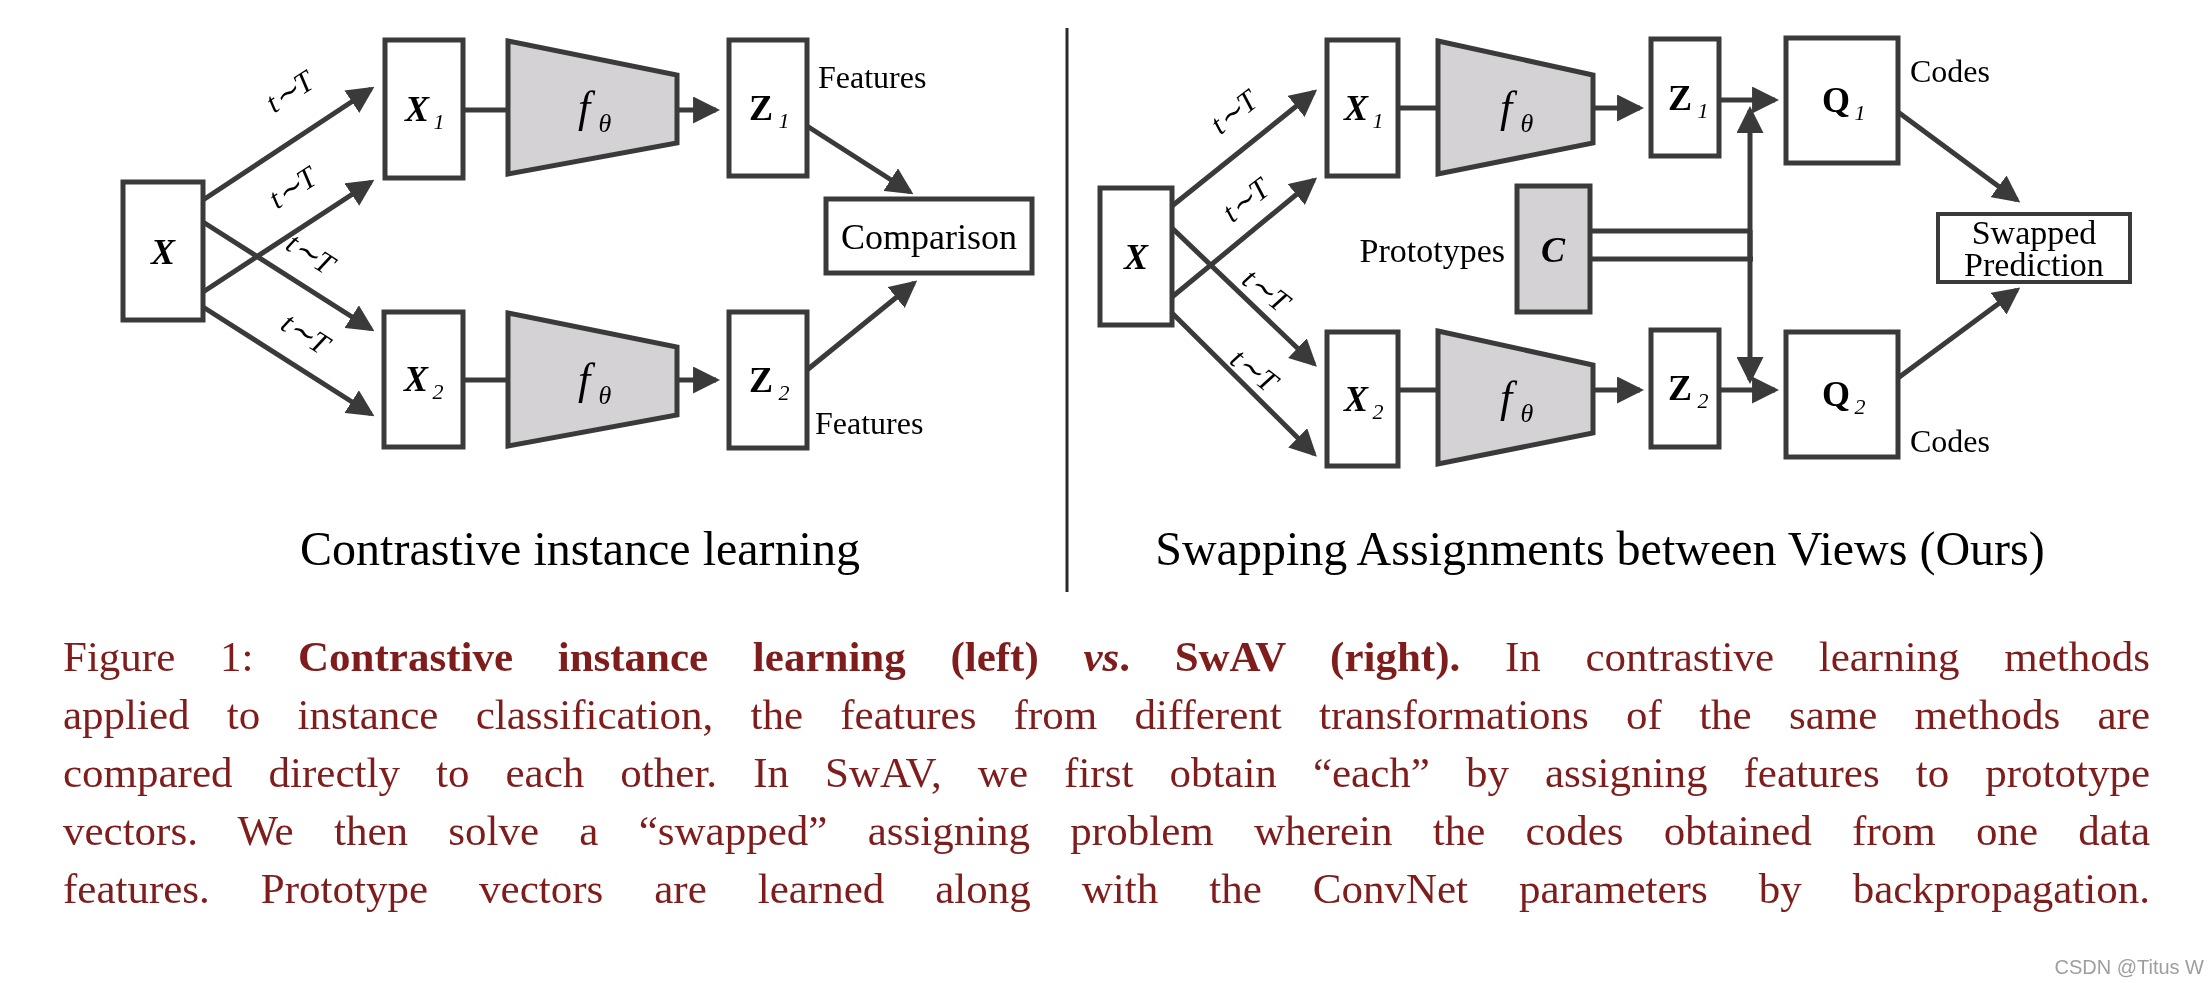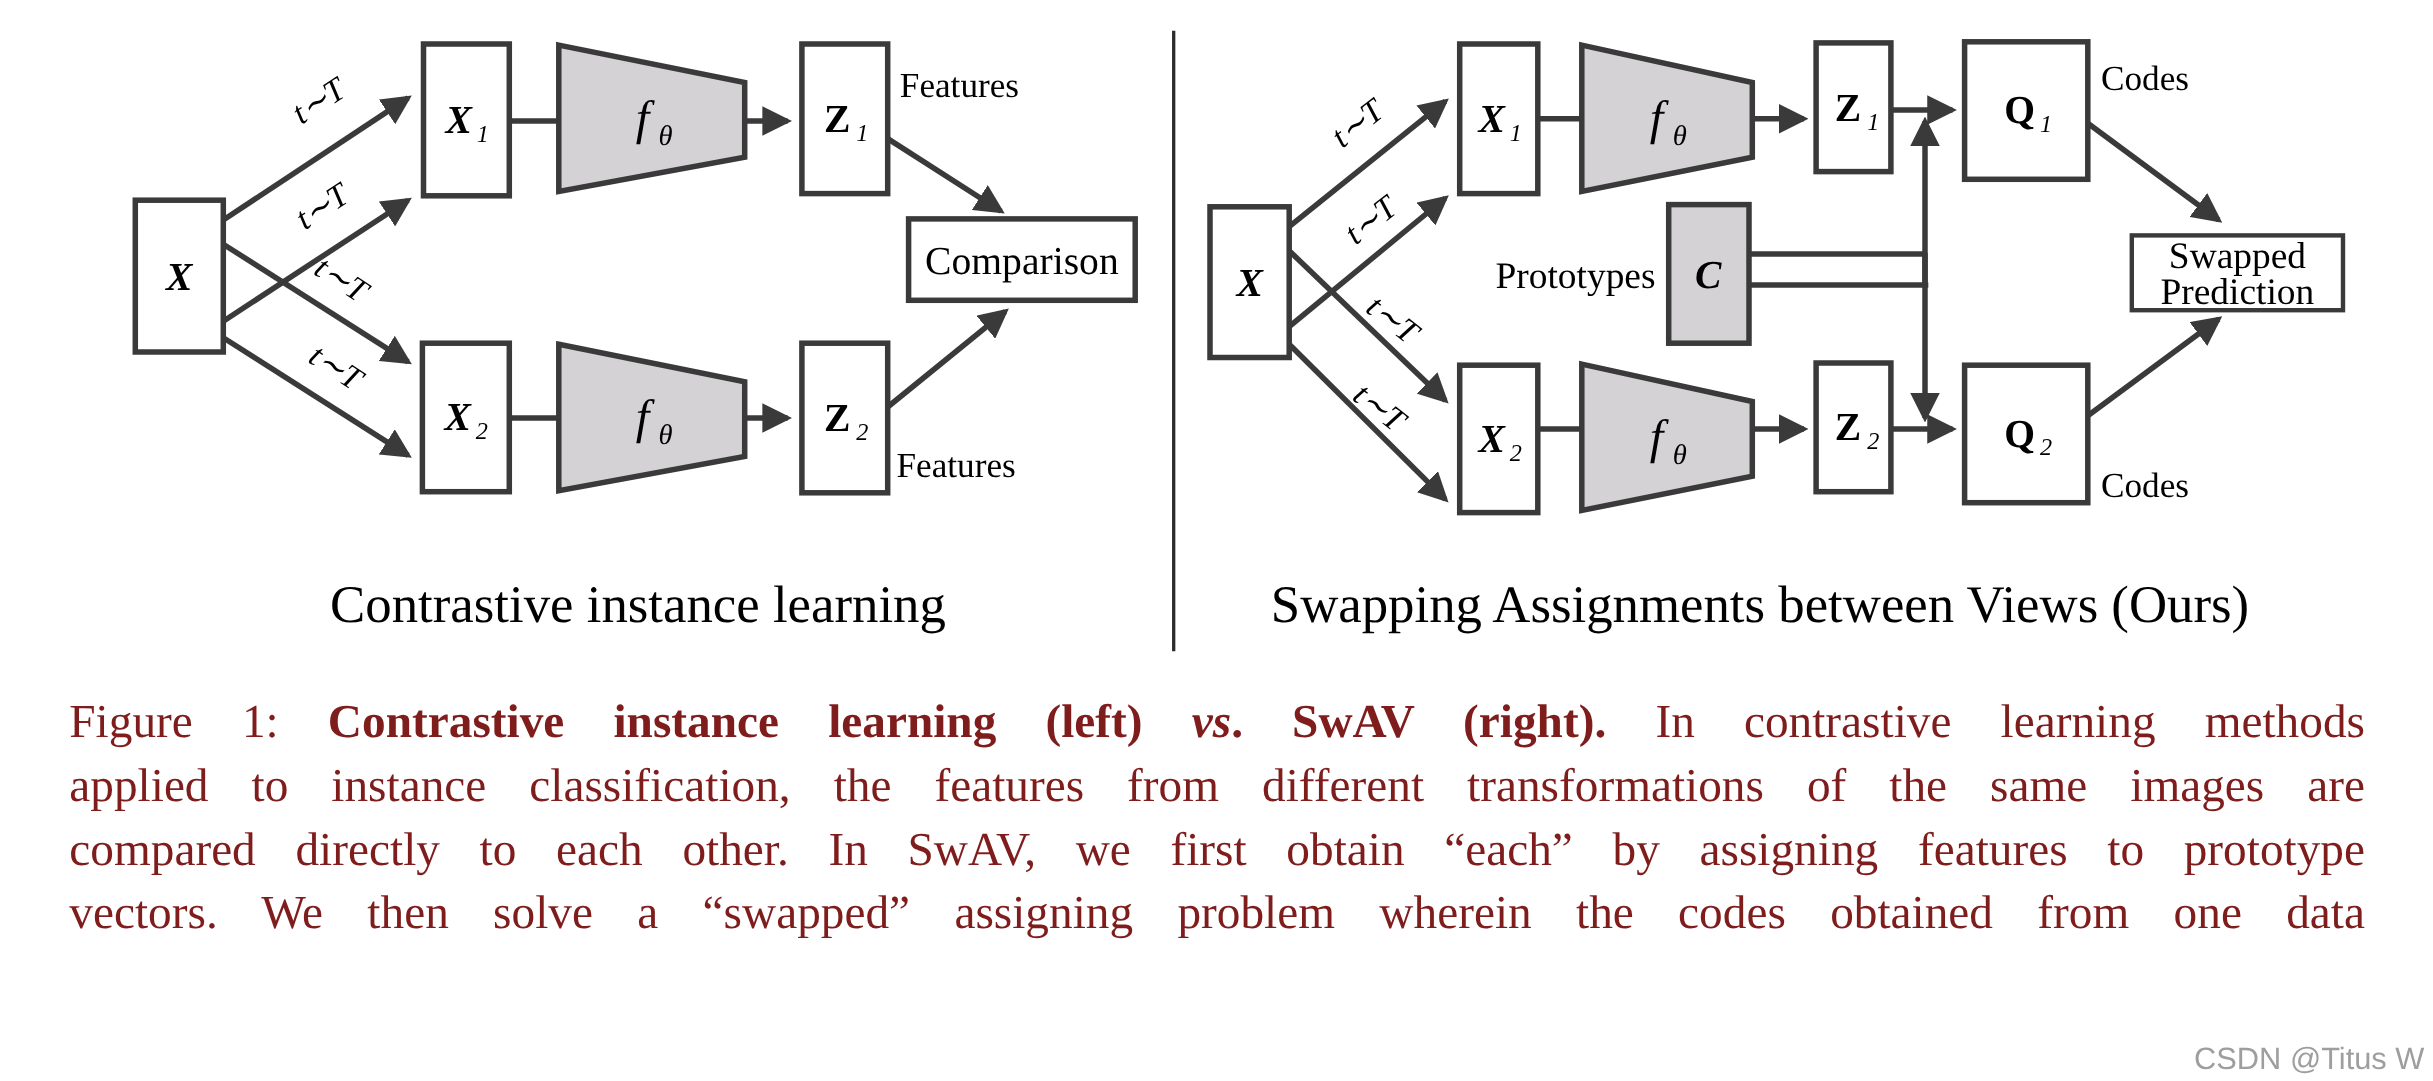--- a/index.html
+++ b/index.html
@@ -36,21 +36,21 @@
     text-align-last: justify;
     white-space: normal;
   }
   .caption b { font-weight: bold; }
   .caption .bi { font-weight: bold; font-style: italic; }
   .watermark {
     position: absolute;
     right: 8px;
     bottom: 4px;
     font-family: "Liberation Sans", sans-serif;
-    font-size: 28px;
+    font-size: 20px;
     color: #9e9e9e;
   }
 </style>
 </head>
 <body>
 
 <div class="page">
 
   <svg width="2212" height="600" viewBox="0 0 2212 600">
     <defs>
@@ -169,20 +169,21 @@
     <text class="edge-label" text-anchor="middle" transform="translate(1240,120) rotate(-38)">t∼T</text>
     <text class="edge-label" text-anchor="middle" transform="translate(1252,208) rotate(-38)">t∼T</text>
     <text class="edge-label" text-anchor="middle" transform="translate(1260,298) rotate(38)">t∼T</text>
     <text class="edge-label" text-anchor="middle" transform="translate(1248,378) rotate(38)">t∼T</text>
     <text class="panel-title" x="1600" y="565" text-anchor="middle">Swapping Assignments between Views (Ours)</text>
   </svg>
 
   
   <div class="caption">
     <div class="cap-line"><span>Figure 1: </span><b>Contrastive instance learning (left) </b><span class="bi">vs</span><b>. SwAV (right).</b><span> In contrastive learning methods</span></div>
-    <div class="cap-line">applied to instance classification, the features from different transformations of the same images are</div>
+    <div class="cap-line">applied to instance classification, the features from different transformations of the same methods are</div>
     <div class="cap-line">compared directly to each other. In SwAV, we first obtain “each” by assigning features to prototype</div>
     <div class="cap-line">vectors. We then solve a “swapped” assigning problem wherein the codes obtained from one data</div>
+    <div class="cap-line">features. Prototype vectors are learned along with the ConvNet parameters by backpropagation.</div>
   </div>
 
   <div class="watermark">CSDN @Titus W</div>
 
 </div>
 
 </body></html>

